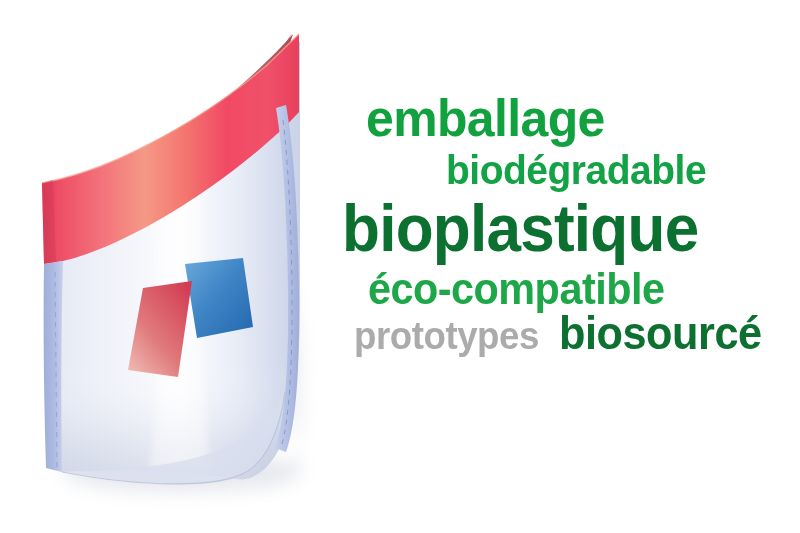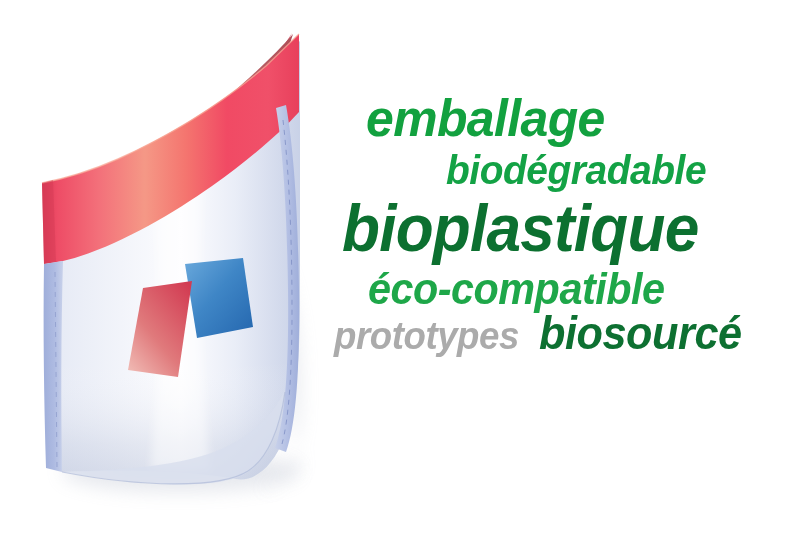--- a/index.html
+++ b/index.html
@@ -10,21 +10,20 @@
   }
   body {
     font-family: "Liberation Sans", sans-serif;
   }
   #stage {
     position: relative;
     width: 800px;
     height: 519px;
     background: #ffffff;
     overflow: hidden;
-    font-style: italic;
   }
 
   
   #pouch-illustration {
     position: absolute;
     left: 0;
     top: 0;
     width: 360px;
     height: 533px;
   }
@@ -82,21 +81,21 @@
   
   #line-eco-compatible {
     left: 38px;
     top: 185px;
     font-size: 44px;
     transform: scaleX(0.94);
     transform-origin: left center;
   }
   
   #line-prototypes-biosource {
-    left: 4px;
+    left: 24px;
     top: 228px;
     font-size: 40px;
     text-align: center;
   }
   #word-prototypes {
     font-size: 39px;
     transform: scaleX(0.94);
     transform-origin: left bottom;
     vertical-align: baseline;
   }

